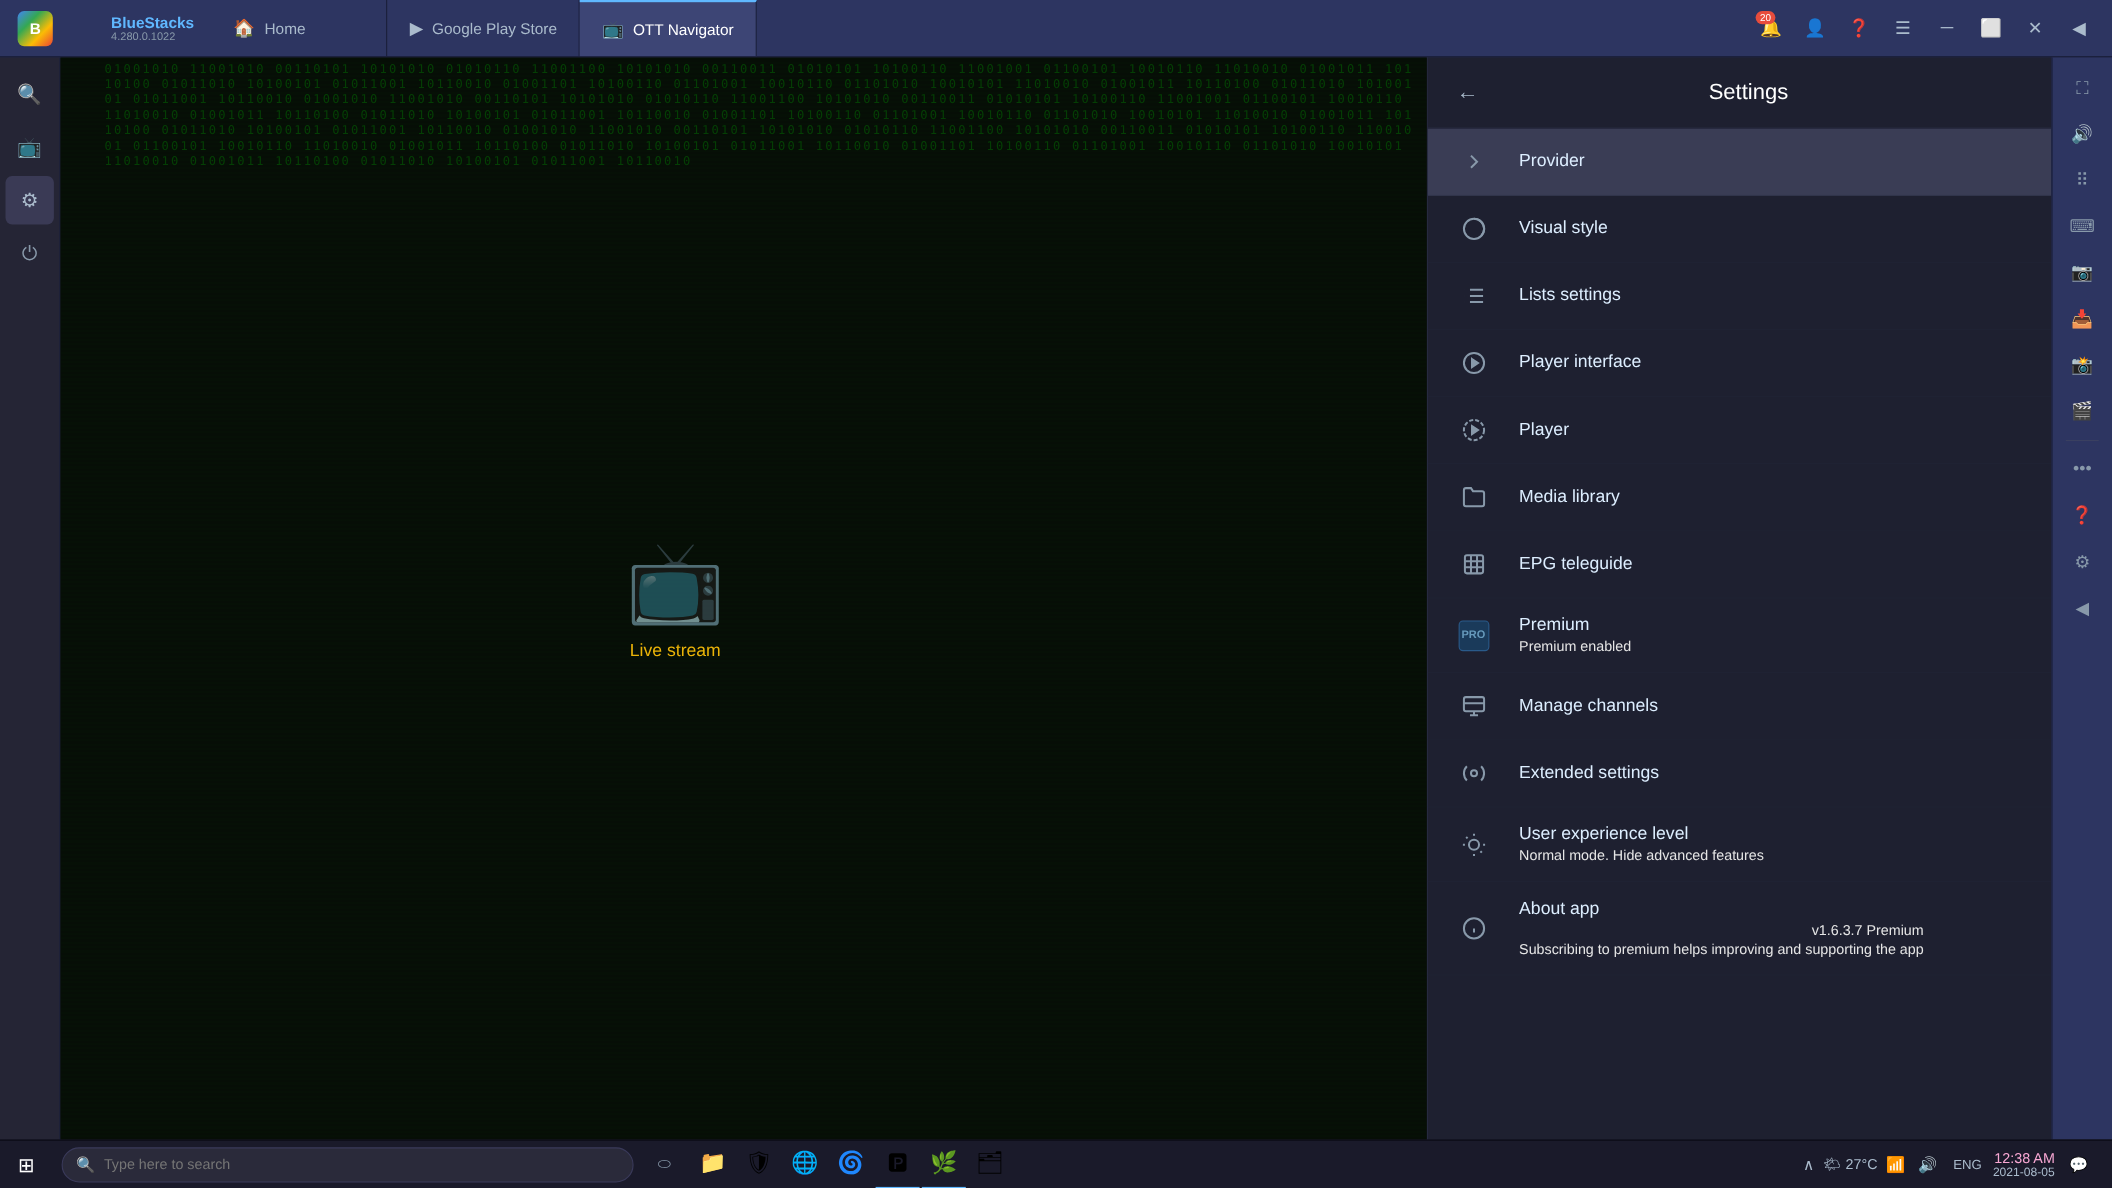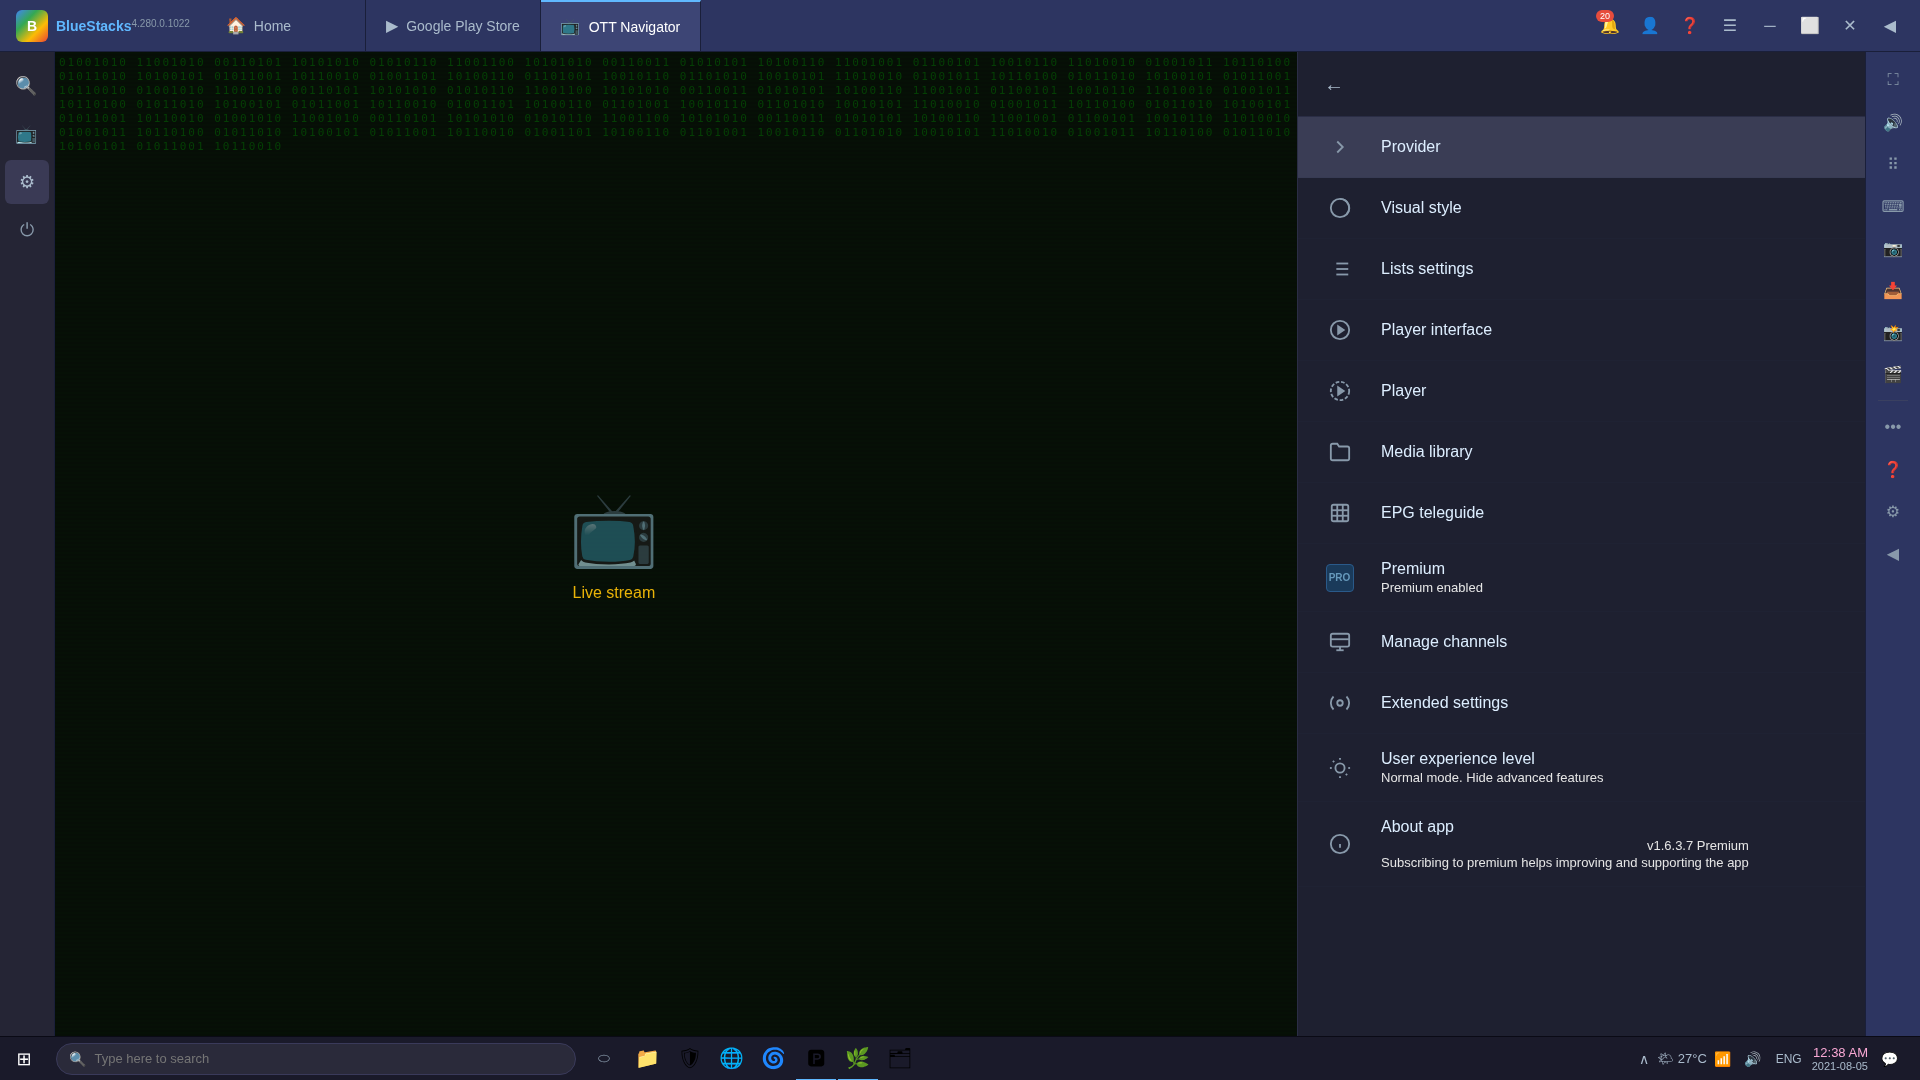--- a/index.html
+++ b/index.html
@@ -17,21 +17,21 @@
       display: flex; align-items: center; gap: 8px;
       padding: 0 16px; min-width: 155px;
     }
     .logo-icon {
       width: 32px; height: 32px;
       background: linear-gradient(135deg, #4285f4, #34a853, #fbbc05, #ea4335);
       border-radius: 6px;
       display: flex; align-items: center; justify-content: center;
       font-size: 14px; font-weight: bold; color: white;
     }
-    .logo-text { display: flex; flex-direction: row; }
+    .logo-text { display: flex; flex-direction: column; margin-left: 45px; }
     .logo-name { color: #60b8ff; font-size: 14px; font-weight: bold; }
     .logo-version { color: #8899aa; font-size: 10px; }
     .tab-bar { display: flex; align-items: stretch; flex: 1; height: 100%; }
     .tab {
       display: flex; align-items: center; gap: 8px;
       padding: 0 20px; cursor: pointer;
       border-right: 1px solid #1a1f3a;
       color: #aabbcc; font-size: 14px;
       transition: background 0.15s;
       min-width: 160px;
@@ -282,34 +282,35 @@
     <button class="sidebar-btn">🔍</button>
     <button class="sidebar-btn">📺</button>
     <button class="sidebar-btn active">⚙</button>
     <button class="sidebar-btn">⏻</button>
   </div>
 
   <div class="app-viewport">
     <div class="matrix-bg">
       <div class="matrix-overlay"></div>
 
-      <div style="position:absolute;inset:0;opacity:0.3;font-family:monospace;font-size:11px;color:#00aa00;line-height:14px;overflow:hidden;word-break:break-all;padding:4px;letter-spacing:2px;">
+      <div style="position:absolute;inset:0;opacity:0.3;font-family:monospace;font-size:11px;color:#00aa00;line-height:14px;overflow:hidden;word-break:break-all;padding:4px;letter-spacing:2px;margin-left:36px;">
         01001010 11001010 00110101 10101010 01010110 11001100 10101010 00110011 01010101 10100110 11001001 01100101 10010110 11010010 01001011 10110100 01011010 10100101 01011001 10110010 01001101 10100110 01101001 10010110 01101010 10010101 11010010 01001011 10110100 01011010 10100101 01011001 10110010 01001010 11001010 00110101 10101010 01010110 11001100 10101010 00110011 01010101 10100110 11001001 01100101 10010110 11010010 01001011 10110100 01011010 10100101 01011001 10110010 01001101 10100110 01101001 10010110 01101010 10010101 11010010 01001011 10110100 01011010 10100101 01011001 10110010 01001010 11001010 00110101 10101010 01010110 11001100 10101010 00110011 01010101 10100110 11001001 01100101 10010110 11010010 01001011 10110100 01011010 10100101 01011001 10110010 01001101 10100110 01101001 10010110 01101010 10010101 11010010 01001011 10110100 01011010 10100101 01011001 10110010
       </div>
     </div>
 
     <div class="tv-placeholder">
       <div class="tv-icon">📺</div>
       <div class="tv-label">Live stream</div>
     </div>
   </div>
 
   <div class="settings-panel">
     <div class="settings-header">
       <button class="back-btn">←</button>
+      <div class="settings-title">Settings</div>
     </div>
 
     <div class="settings-list">
 
       <div class="settings-item selected">
         <div class="settings-item-icon">
           <svg width="22" height="22" viewBox="0 0 24 24" fill="none" stroke="#8899aa" stroke-width="2">
             <path d="M9 18l6-6-6-6"></path>
           </svg>
         </div>

